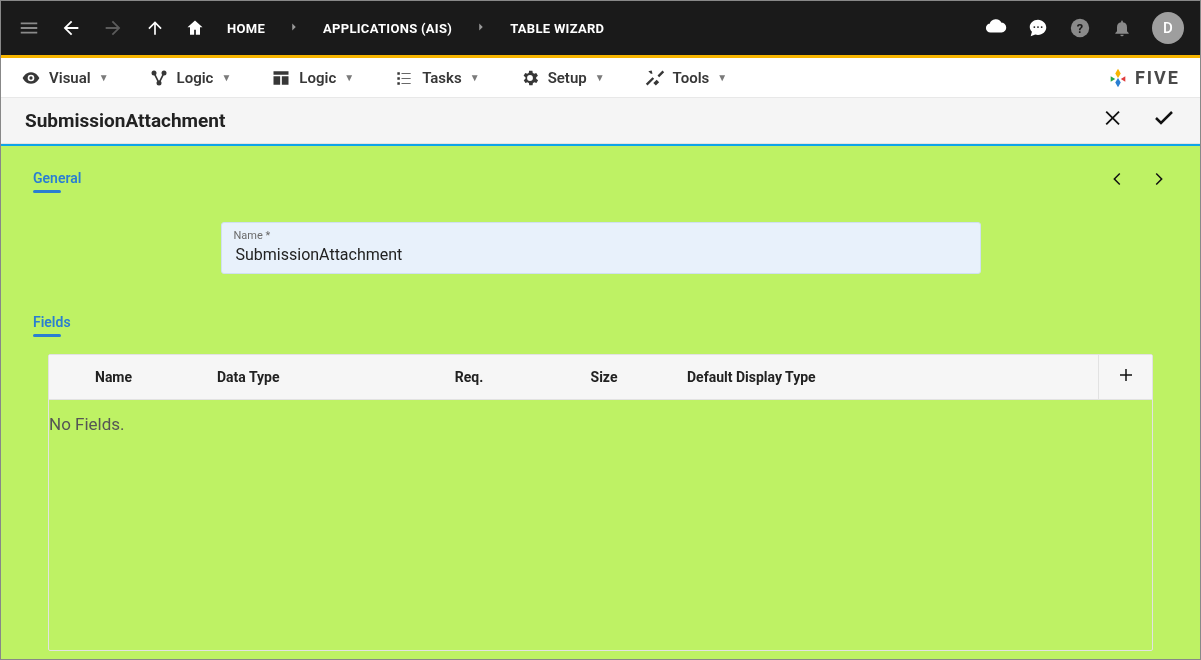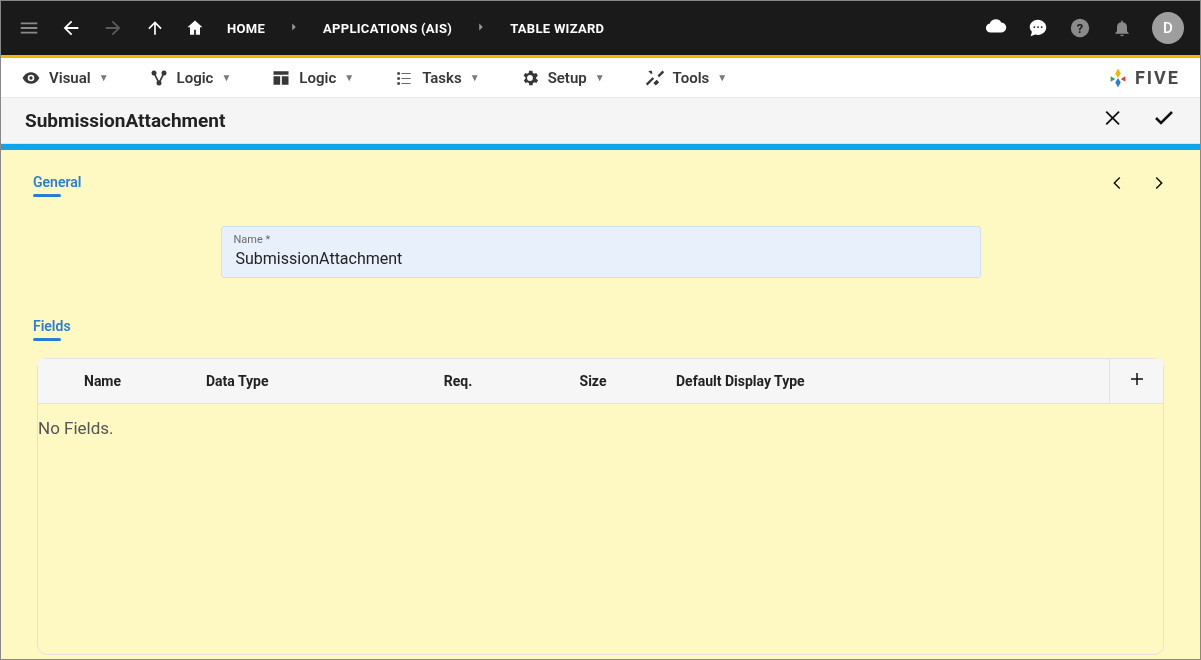--- a/index.html
+++ b/index.html
@@ -31,36 +31,36 @@
   .brand .letters { font-size:18px; font-weight:700; letter-spacing:2px; color:#4a4a4a; }
 
   
   .pagetitle-row { height:46px; background:#f5f5f5; border-bottom:1px solid #e3e3e3; display:flex; align-items:center; padding:0 24px; }
   .pagetitle { font-size:19px; font-weight:700; color:#222; }
   .pagetitle-actions { margin-left:auto; display:flex; gap:28px; align-items:center; }
   .pagetitle-actions .pa-btn { cursor:pointer; font-size:22px; font-weight:600; color:#111; }
 
   
   .content { padding:0; background:#f5f5f5; height:calc(100% - 54px - 3px - 40px - 46px); }
-  .card { background:#fef9c3; margin:0; height:100%; padding:24px 0 18px; border-top:6px solid #0ea5e9;}
+  .card { background:#bef264; margin:0; height:100%; padding:24px 0 18px; border-top:2px solid #0ea5e9;}
   .card-inner { padding:0 32px; }
 
   .section-head { display:flex; align-items:center; }
   .tab { font-size:14px; font-weight:600; color:#2a7ed2; padding-bottom:6px; position:relative; }
   .tab::after { content:""; position:absolute; left:0; bottom:-1px; width:28px; height:3px; background:#2a7ed2; border-radius:2px; }
   .section-head .navarrows { margin-left:auto; display:flex; gap:24px; }
   .navarrow { cursor:pointer; }
   .navarrow svg { fill:#111; }
 
   .field-wrap { margin:30px auto 40px; max-width:760px; }
   .input-box { background:#e8f1fb; border:1px solid #d0e0f0; border-radius:3px; padding:6px 12px 8px; }
   .input-label { font-size:11px; color:#6b6b6b; }
   .input-value { font-size:16px; color:#222; margin-top:2px; border:none; background:transparent; width:100%; outline:none; font-family:inherit; }
 
-  .table-wrap { border:1px solid #e2e2e2; border-radius:10px; margin:18px 4px 0; }
+  .table-wrap { border:1px solid #e2e2e2; border-radius:2px; margin:18px 15px 0; }
   .table-head { display:flex; align-items:center; background:#f6f6f6; border-bottom:1px solid #e2e2e2; font-size:14px; font-weight:700; color:#222; }
   .th { padding:10px 8px; }
   .th.name { flex:0 0 160px; padding-left:46px; }
   .th.type { flex:0 0 200px; }
   .th.req  { flex:0 0 120px; text-align:center; }
   .th.size { flex:0 0 150px; text-align:center; }
   .th.ddt  { flex:1; text-align:left; }
   .th.add  { flex:0 0 54px; text-align:center; border-left:1px solid #e2e2e2; cursor:pointer; font-size:20px; font-weight:700; }
   .table-body { min-height:250px; display:flex; align-items:flex-start; justify-content:flex-start; padding-top:14px; color:#555; font-size:17px; }
 

